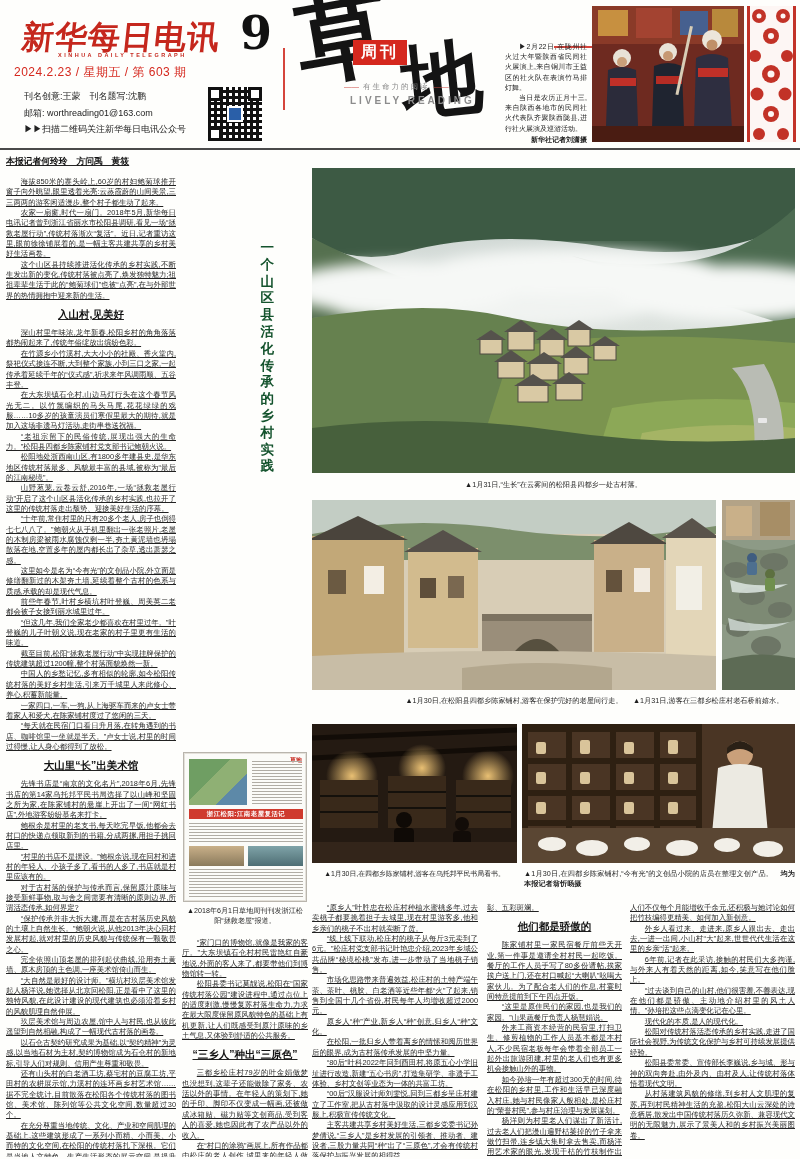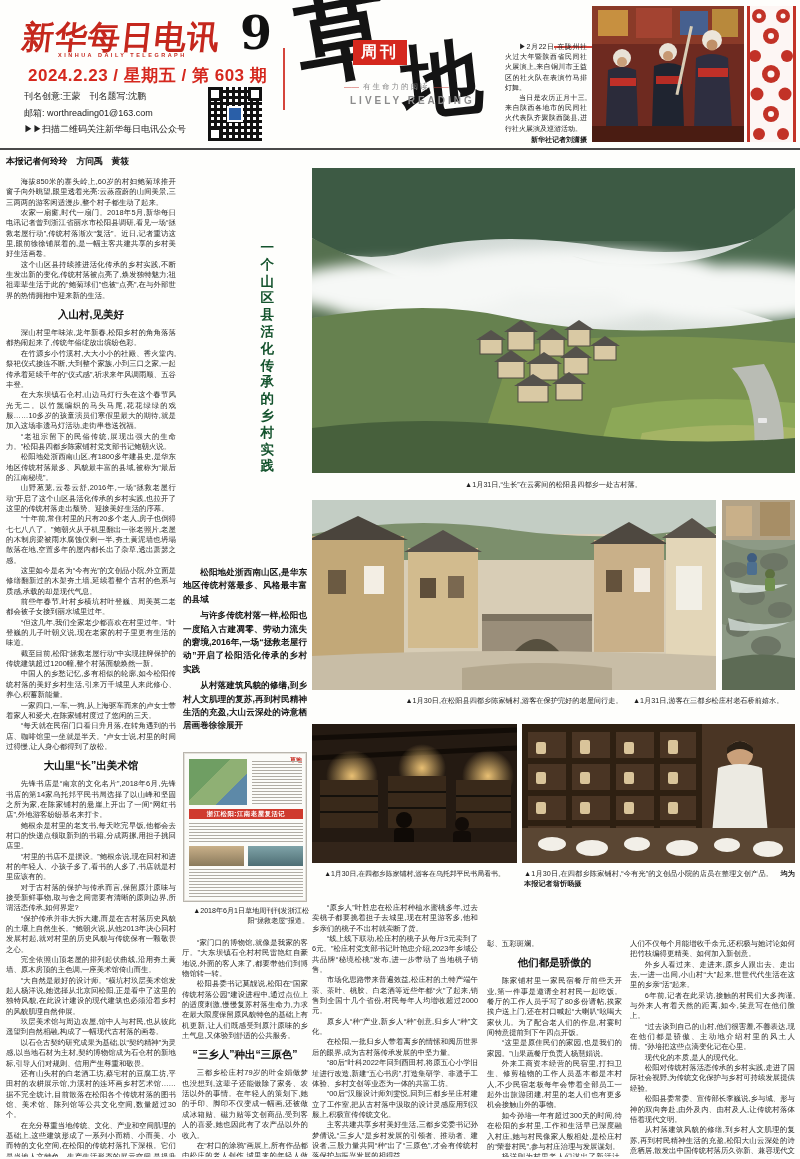--- a/index.html
+++ b/index.html
@@ -4,21 +4,21 @@
 <style>
   * { margin:0; padding:0; box-sizing:border-box; }
   html,body { background:#e9e9e6; }
   body { font-family:"Liberation Sans", sans-serif; }
   .page { position:relative; width:800px; height:1159px; background:#fefefc; margin:0 auto; overflow:hidden; color:#222; }
 
   
   .logo-cn { position:absolute; left:22px; top:16px; font-family:"Liberation Serif", serif; font-size:32px; font-weight:900; color:#c5271d; letter-spacing:1px; transform:skewX(-6deg); white-space:nowrap; }
   .logo-en { position:absolute; left:58px; top:52px; font-size:5.5px; letter-spacing:2.5px; color:#c5271d; font-weight:bold; }
   .page-num { position:absolute; left:240px; top:6px; font-family:"DejaVu Serif", serif; font-size:46px; font-weight:bold; color:#111; }
-  .date-line { position:absolute; left:28px; top:64px; font-size:17px; font-weight:700; color:#d5281e; letter-spacing:.5px; }
+  .date-line { position:absolute; left:14px; top:64px; font-size:12px; font-weight:400; color:#d5281e; letter-spacing:.5px; }
   .info { position:absolute; left:24px; top:88px; font-size:9px; line-height:16.5px; color:#222; }
   .qr { position:absolute; left:208px; top:87px; width:54px; height:54px; background:
         repeating-linear-gradient(0deg,#111 0 3px,transparent 3px 6px),
         repeating-linear-gradient(90deg,#111 0 3px,#fff 3px 6px); }
   .qr .f { position:absolute; width:14px; height:14px; background:#fff; border:3.5px solid #111; }
   .qr .f.tl{left:0;top:0} .qr .f.tr{right:0;top:0} .qr .f.bl{left:0;bottom:0}
   .qr .c { position:absolute; left:19px; top:19px; width:16px; height:16px; background:#2a5fa8; border:2px solid #fff; }
 
   .g-char1 { position:absolute; left:296px; top:-10px; font-family:"Liberation Serif", serif; font-size:94px; font-weight:900; color:#141414; transform:rotate(-10deg); line-height:1; }
   .g-char2 { position:absolute; left:402px; top:40px; font-family:"Liberation Serif", serif; font-size:80px; font-weight:900; color:#141414; transform:rotate(-6deg); line-height:1; }
@@ -34,23 +34,23 @@
   .hdr-cap .credit { font-weight:bold; text-align:right; text-indent:0; margin-top:1px; }
 
   .hdr-photo { position:absolute; left:592px; top:6px; width:152px; height:136px; }
   .deco-strip { position:absolute; left:747px; top:6px; width:49px; height:136px; }
 
   .rule { position:absolute; left:0; top:148px; width:800px; height:1.5px; background:#4a4a4a; }
 
   
   .byline { font-size:8.8px; font-weight:bold; color:#111; margin-bottom:9px; }
   .para { font-size:7.4px; line-height:10.35px; text-align:justify; text-indent:2em; color:#2b2b2b; }
-  .para.cont { text-indent:0;margin-top:36px; }
+  .para.cont { text-indent:0; }
   .col-head { font-size:10.5px; font-weight:bold; text-align:center; color:#111; margin:7px 0 6px; font-family:"Liberation Sans", sans-serif; }
-  .col { position:absolute; overflow:hidden; }
+  .col { position:absolute; overflow:hidden;text-decoration:underline; }
   .col-a { left:6px;  top:156px; width:170px; height:1001px; }
   .col-b-body { left:182px; top:938px; width:126px; height:219px; }
   .col-c { left:312px; top:903px; width:166px; height:254px; }
   .col-d { left:487px; top:903px; width:135px; height:254px; }
   .col-e { left:630px; top:903px; width:165px; height:254px; }
 
   .v-headline { position:absolute; left:192px; top:168px; width:46px; font-size:37px; line-height:56px; font-weight:900; color:#1878bc; text-align:center; word-break:break-all; font-family:"Liberation Sans", sans-serif; }
   .v-subtitle { position:absolute; left:257px; top:240px; width:17px; font-size:13.5px; line-height:16.8px; font-weight:600; color:#14532d; text-align:right; word-break:break-all; }
 
   .intro { position:absolute; left:183px; top:566px; width:124px; }
@@ -77,21 +77,21 @@
   .clip { position:absolute; left:183px; top:752px; width:124px; height:150px; background:#fbfbf8; border:1px solid #b9b5ad; box-shadow:0 0 0 1px #e4e1da inset; }
   .clip .mini-logo { position:absolute; right:4px; top:3px; font-size:6px; font-weight:bold; color:#c5271d; }
   .clip .map { position:absolute; left:5px; top:6px; width:58px; height:46px; background:linear-gradient(135deg,#6f9e63 0 40%,#8fb074 40% 70%,#5d89a8 70%); }
   .clip .tcol { position:absolute; background:repeating-linear-gradient(#b0aca4 0 1px,transparent 1px 3px); }
   .clip .t1 { left:68px; top:8px; width:50px; height:44px; }
   .clip .t2 { left:5px; top:70px; width:114px; height:20px; }
   .clip .t3 { left:5px; top:116px; width:114px; height:28px; }
   .clip .title { position:absolute; left:5px; top:56px; width:114px; background:#cf3a2e; color:#fff; font-size:6.4px; line-height:10px; text-align:center; font-weight:bold; letter-spacing:.5px; }
   .clip .ph1 { position:absolute; left:5px; top:93px; width:55px; height:20px; background:linear-gradient(#c9b089,#8a7a5c); }
   .clip .ph2 { position:absolute; left:64px; top:93px; width:55px; height:20px; background:linear-gradient(#7fa3a8,#4e6e74); }
-  .clip-cap { position:absolute; left:181px; top:906px; width:128px; font-size:7.1px; line-height:10px; text-align:right; color:#1d1d1d; }
+  .clip-cap { position:absolute; left:181px; top:906px; width:128px; font-size:7.1px; line-height:10px; text-align:center; color:#1d1d1d; }
 </style>
 </head>
 <body>
 
 <div class="page">
 
   <div class="logo-cn">新华每日电讯</div>
   <div class="logo-en">XINHUA DAILY TELEGRAPH</div>
   <div class="page-num">9</div>
   <div class="date-line">2024.2.23 / 星期五 / 第 603 期</div>
@@ -211,25 +211,20 @@
         <p class="para">“大自然是最好的设计师。”横坑村玖层美术馆发起人杨洋说,她选择从北京回松阳,正是看中了这里的独特风貌,在此设计建设的现代建筑也必须沿着乡村的风貌肌理自然伸展。</p>
         <p class="para">玖层美术馆与周边农屋,馆中人与村民,也从彼此遥望到自然相融,构成了一幅现代古村落的画卷。</p>
         <p class="para">以石仓古契约研究成果为基础,以“契约精神”为灵感,以当地石材为主材,契约博物馆成为石仓村的新地标,引导人们对规则、信用产生尊重和敬畏。</p>
         <p class="para">还有山头村的白老酒工坊,蔡宅村的豆腐工坊,平田村的农耕展示馆,力溪村的连环画乡村艺术馆……据不完全统计,目前散落在松阳各个传统村落的图书馆、美术馆、陈列馆等公共文化空间,数量超过30个。</p>
         <p class="para">在充分尊重当地传统、文化、产业和空间肌理的基础上,这些建筑形成了一系列小而精、小而美、小而特的文化空间,在松阳的传统村落扎下深根。它们是当地人文特色、生产生活形态的展示空间,是提升当地人与外来客美好生活的刚性需求,也是传统村落活态传承的良好载体。</p>
       </div>
   </div>
 
   <div class="v-subtitle">一个山区县活化传承的乡村实践</div>
 
-  <div class="intro">
-      <p class="para">松阳地处浙西南山区,是华东地区传统村落最多、风格最丰富的县域</p>
-      <p class="para">与许多传统村落一样,松阳也一度陷入古建凋零、劳动力流失的窘境,2016年,一场“拯救老屋行动”开启了松阳活化传承的乡村实践</p>
-      <p class="para">从村落建筑风貌的修缮,到乡村人文肌理的复苏,再到村民精神生活的充盈,大山云深处的诗意栖居画卷徐徐展开</p>
-    </div>
 
   <div class="clip">
     <div class="mini-logo">草地</div>
     <div class="map"></div>
     <div class="tcol t1"></div>
     <div class="title">浙江松阳:江南老屋复活记</div>
     <div class="tcol t2"></div>
     <div class="ph1"></div>
     <div class="ph2"></div>
     <div class="tcol t3"></div>

